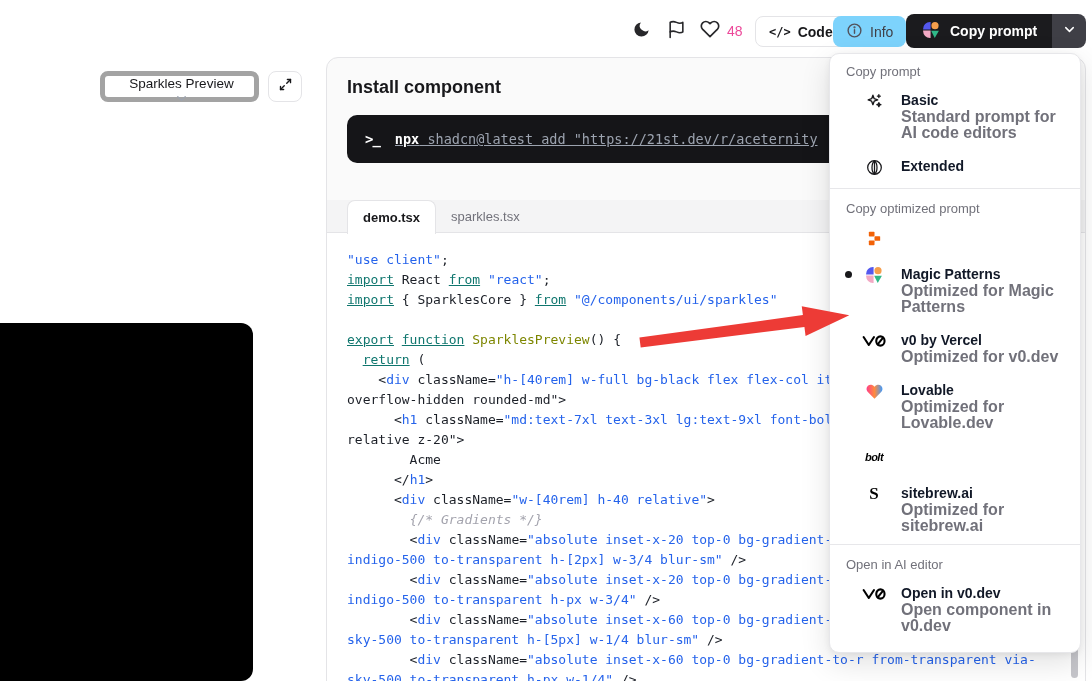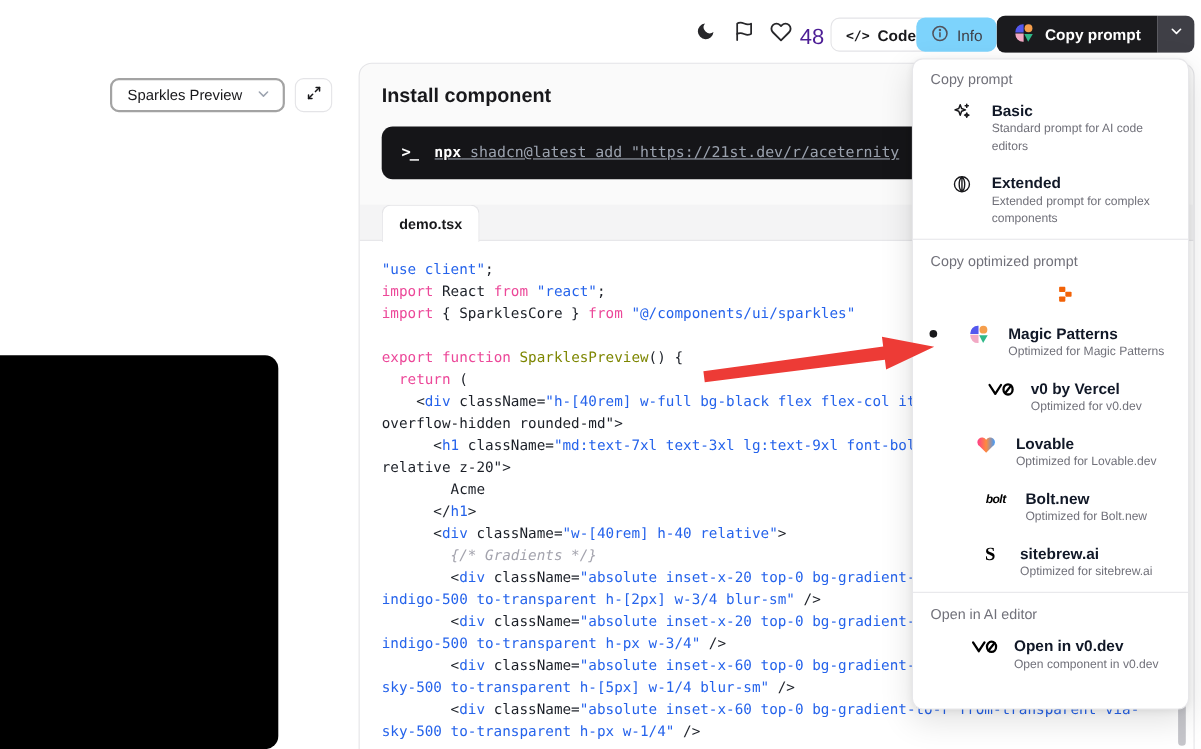--- a/index.html
+++ b/index.html
@@ -3,77 +3,77 @@
 <meta charset="utf-8">
 <style>
   html,body{margin:0;padding:0;}
   body{width:1092px;height:681px;overflow:hidden;background:#fff;
        font-family:"Liberation Sans","DejaVu Sans",sans-serif;
        -webkit-font-smoothing:antialiased;color:#18181b;}
   .stage{position:relative;width:1092px;height:681px;}
 
   
   .topbar-icon{position:absolute;width:22px;height:22px;display:flex;align-items:center;justify-content:center;cursor:pointer;}
-  .likes-count{position:absolute;left:727px;top:23px;font-size:20px;color:#4c1d95;}
+  .likes-count{position:absolute;left:727px;top:23px;font-size:14px;color:#ec4899;}
   .btn{position:absolute;display:flex;align-items:center;gap:7px;height:31px;border-radius:8px;
        font-size:14px;cursor:pointer;box-sizing:border-box;}
   .btn-code{left:755px;top:16px;padding:0 13px;background:#fff;border:1px solid #e4e4e7;font-weight:600;color:#18181b;}
   .btn-code .glyph{font-family:"DejaVu Sans Mono",monospace;font-size:12px;font-weight:700;}
   .btn-info{left:833px;top:16px;padding:0 13px;background:#7dd3fc;color:#3f3f46;font-weight:500;}
   .btn-copy{position:absolute;left:906px;top:14px;height:34px;display:flex;border-radius:8px;overflow:hidden;cursor:pointer;}
   .btn-copy .main{display:flex;align-items:center;gap:9px;background:#1b1b1e;color:#fff;
                   font-size:14px;font-weight:600;padding:0 15px;}
   .btn-copy .chev{width:34px;display:flex;align-items:center;justify-content:center;background:#3f3f46;}
 
   
   .select-preview{position:absolute;left:100px;top:71px;width:159px;height:31px;box-sizing:border-box;
-      border:2px solid #a3a3a3;border-radius:8px;background:#fff;display:flex;align-items:center;
-      justify-content:space-between;padding:0 10px 0 14px;font-size:13.5px;font-weight:500;cursor:pointer;}
+      border:5px solid #a3a3a3;border-radius:8px;background:#fff;display:flex;align-items:center;
+      justify-content:space-between;padding:0 10px 0 14px;font-size:13.5px;font-weight:500;cursor:pointer;flex-direction:column;}
   .btn-expand{position:absolute;left:268px;top:71px;width:34px;height:31px;box-sizing:border-box;
       border:1px solid #e4e4e7;border-radius:8px;background:#fff;display:flex;align-items:center;justify-content:center;cursor:pointer;}
   .preview-black{position:absolute;left:0;top:323px;width:253px;height:358px;background:#000;border-radius:0 12px 12px 0;}
 
   
   .card{position:absolute;left:326px;top:57px;width:760px;height:660px;box-sizing:border-box;
         background:#fafafa;border:1px solid #e4e4e7;border-radius:12px;z-index:5;overflow:hidden;}
   .card-title{margin:19px 0 0 20px;font-size:18px;font-weight:600;color:#18181b;}
   .terminal{margin:17px 20px 0 20px;height:48px;background:#151518;border-radius:10px;
             display:flex;align-items:center;gap:15px;padding:0 18px;box-sizing:border-box;}
   .terminal .prompt{color:#fff;font-family:"DejaVu Sans Mono",monospace;font-weight:700;font-size:14px;letter-spacing:-1px;}
   .terminal .cmd{font-family:"DejaVu Sans Mono",monospace;font-size:13.5px;color:#9ca3af;white-space:pre;overflow:hidden;text-decoration:underline;}
   .terminal .cmd b{color:#fff;font-weight:700;}
-  .tabstrip{margin-top:23px;height:33px;background:#f4f4f5;border-bottom:1px solid #e4e4e7;
+  .tabstrip{margin-top:37px;height:33px;background:#f4f4f5;border-bottom:1px solid #e4e4e7;
             display:flex;align-items:flex-start;padding-left:20px;box-sizing:border-box;}
   .tab{height:33px;display:flex;align-items:center;padding:0 15px;font-size:13px;color:#71717a;
        cursor:pointer;box-sizing:border-box;border-radius:8px 8px 0 0;}
   .tab.active{background:#fff;border:1px solid #e4e4e7;border-bottom:none;color:#18181b;font-weight:700;height:34px;margin-bottom:-1px;}
   .code-area{background:#fff;min-height:480px;padding:17px 0 20px 20px;}
   .code-line{font-family:"DejaVu Sans Mono",monospace;font-size:13px;line-height:20px;white-space:pre;}
   .tok-pln{color:#1b1f27;}
-  .tok-kw{color:#ec4899;}
+  .tok-kw{color:#0f766e;text-decoration:underline;}
   .tok-str{color:#2563eb;}
   .tok-tag{color:#2563eb;}
   .tok-fn{color:#7d8600;}
   .tok-com{color:#a3a3ad;font-style:italic;}
 
   
   .code-scrollbar{position:absolute;left:1071px;top:598px;width:7px;height:80px;border-radius:4px;background:#c6c6cb;z-index:8;cursor:pointer;}
 
   
   .menu{position:absolute;left:829px;top:53px;width:252px;min-height:592px;box-sizing:border-box;
         background:#fff;border:1px solid #e7e7ea;border-radius:10px;z-index:50;
         box-shadow:0 10px 30px rgba(0,0,0,.12),0 2px 6px rgba(0,0,0,.06);padding:6px 0 8px 0;}
   .menu-label{padding:4px 16px 6px 16px;font-size:13px;color:#71717a;}
   .menu-label.later{padding-top:8px;}
   .menu-divider{height:1px;background:#e7e7ea;margin:4px 0;}
   .menu-item{position:relative;display:flex;align-items:flex-start;gap:15px;
-             padding:6px 6px 4px 32px;margin-bottom:6px;cursor:pointer;justify-content:center;}
+             padding:6px 6px 4px 32px;margin-bottom:6px;cursor:pointer;}
   .mi-icon{width:24px;height:22px;flex:0 0 24px;display:flex;align-items:center;justify-content:center;margin-top:-1px;}
   .mi-title{font-size:14px;font-weight:700;line-height:18px;color:#111827;}
-  .mi-desc{font-size:11px;line-height:16px;color:#71717a;max-width:172px;}
+  .mi-desc{font-size:16px;line-height:16px;color:#71717a;max-width:172px;font-weight:bold;}
   .bullet{position:absolute;left:15px;top:12px;width:7px;height:7px;border-radius:50%;background:#18181b;}
 
   
   .arrow-annotation{position:absolute;left:615px;top:290px;width:250px;height:75px;z-index:60;pointer-events:none;}
 </style>
 </head>
 <body>
 
 <div class="stage">
 
@@ -143,20 +143,21 @@
   <div class="preview-black"></div>
 
   <div class="card">
     <div class="card-title">Install component</div>
     <div class="terminal">
       <span class="prompt">&gt;_</span>
       <span class="cmd"><b>npx</b><span> shadcn@latest add "https://21st.dev/r/aceternity</span></span>
     </div>
     <div class="tabstrip">
         <div class="tab active">demo.tsx</div>
+        <div class="tab">sparkles.tsx</div>
       </div>
     <div class="code-area">
         <div class="code-line"><span class="tok-str">"use client"</span><span class="tok-pln">;</span></div>
         <div class="code-line"><span class="tok-kw">import</span><span class="tok-pln"> React </span><span class="tok-kw">from</span><span class="tok-pln"> </span><span class="tok-str">"react"</span><span class="tok-pln">;</span></div>
         <div class="code-line"><span class="tok-kw">import</span><span class="tok-pln"> { SparklesCore } </span><span class="tok-kw">from</span><span class="tok-pln"> </span><span class="tok-str">"@/components/ui/sparkles"</span></div>
         <div class="code-line">&nbsp;</div>
         <div class="code-line"><span class="tok-kw">export</span><span class="tok-pln"> </span><span class="tok-kw">function</span><span class="tok-pln"> </span><span class="tok-fn">SparklesPreview</span><span class="tok-pln">() {</span></div>
         <div class="code-line"><span class="tok-pln">  </span><span class="tok-kw">return</span><span class="tok-pln"> (</span></div>
         <div class="code-line"><span class="tok-pln">    &lt;</span><span class="tok-tag">div</span><span class="tok-pln"> className=</span><span class="tok-str">"h-[40rem] w-full bg-black flex flex-col items-center justify-center</span></div>
         <div class="code-line"><span class="tok-pln">overflow-hidden rounded-md"&gt;</span></div>
@@ -196,21 +197,20 @@
       </div>
       <div class="menu-item">
         <span class="mi-icon">
           <svg width="19" height="19" viewBox="0 0 24 24" fill="none" stroke="#18181b" stroke-width="1.6">
             <circle cx="12" cy="12" r="8.6"></circle>
             <path d="M12 3.4v17.2M12 3.4c-4.2 3.4-4.2 13.8 0 17.2M12 3.4c4.2 3.4 4.2 13.8 0 17.2"></path>
           </svg>
         </span>
         <div class="mi-text">
           <div class="mi-title">Extended</div>
-          <div class="mi-desc">Extended prompt for complex components</div>
         </div>
       </div>
       <div class="menu-divider"></div>
       <div class="menu-label later">Copy optimized prompt</div>
       <div class="menu-item">
         <span class="mi-icon">
           <svg width="17" height="17" viewBox="0 0 24 24" fill="#f26207">
             <rect x="4" y="2.5" width="8" height="6.6" rx="1"></rect>
             <rect x="12" y="8.7" width="8" height="6.6" rx="1"></rect>
             <rect x="4" y="14.9" width="8" height="6.6" rx="1"></rect>
@@ -260,24 +260,20 @@
         </span>
         <div class="mi-text">
           <div class="mi-title">Lovable</div>
           <div class="mi-desc">Optimized for Lovable.dev</div>
         </div>
       </div>
       <div class="menu-item">
         <span class="mi-icon">
           <span style="font:italic 800 11px 'Liberation Sans',sans-serif;color:#000;letter-spacing:-0.5px;">bolt</span>
         </span>
-        <div class="mi-text">
-          <div class="mi-title">Bolt.new</div>
-          <div class="mi-desc">Optimized for Bolt.new</div>
-        </div>
       </div>
       <div class="menu-item">
         <span class="mi-icon">
           <span style="font:600 17px 'Liberation Serif',serif;color:#000;">S</span>
         </span>
         <div class="mi-text">
           <div class="mi-title">sitebrew.ai</div>
           <div class="mi-desc">Optimized for sitebrew.ai</div>
         </div>
       </div>

